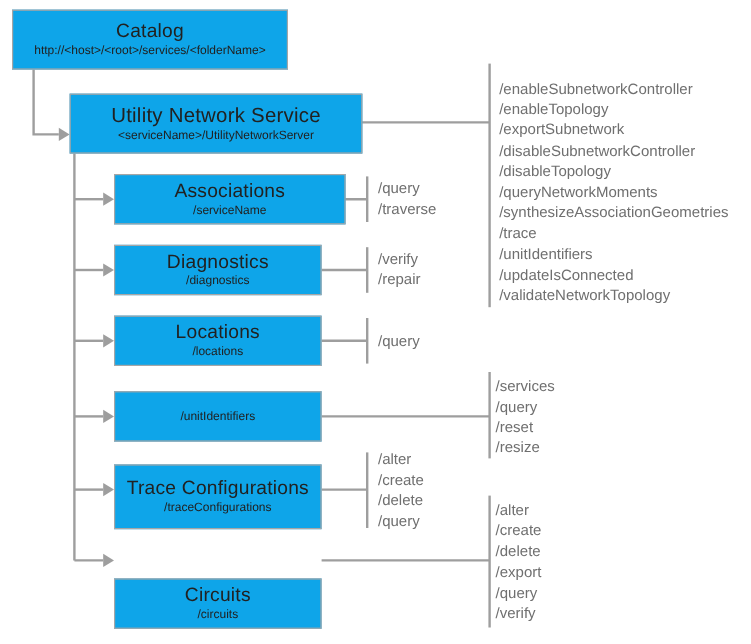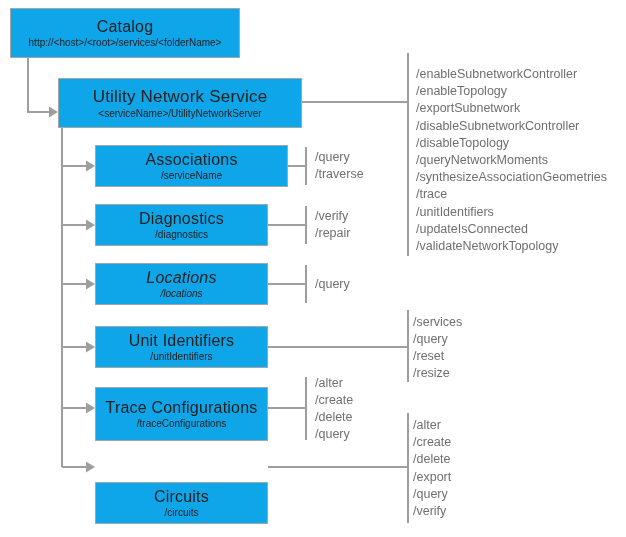--- a/index.html
+++ b/index.html
@@ -24,21 +24,21 @@
     text-align: center;
     line-height: 1.15;
   }
   .node .title   { color: #212121; font-size: 16px; letter-spacing: 0.2px; }
   .node .subtitle{ color: #212121; font-size: 10px; margin-top: 1px; }
   .node-catalog  { left: 10px;  top: 8px;   width: 230px; height: 50px; }
   .node-uns      { left: 58px;  top: 78px;  width: 244px; height: 50px; }
   .node-uns .title { font-size: 17px; }
   .node-associations { left: 95px; top: 145px; width: 193px; height: 42px; }
   .node-diagnostics  { left: 95px; top: 204px; width: 173px; height: 42px; text-align: center; }
-  .node-locations    { left: 95px; top: 263px; width: 173px; height: 42px; font-style: italic; }
+  .node-locations    { left: 95px; top: 263px; width: 173px; height: 42px; }
   .node-unit         { left: 95px; top: 326px; width: 173px; height: 42px; }
   .node-trace        { left: 95px; top: 387px; width: 173px; height: 54px; }
   .node-circuits     { left: 95px; top: 446px; width: 173px; height: 42px; margin-top: 36px; }
   .ops {
     position: absolute;
     color: #6f6f6f;
     font-size: 12.5px;
     line-height: 17.2px;
     white-space: nowrap;
   }
@@ -133,21 +133,20 @@
     <div class="title">Diagnostics</div>
     <div class="subtitle">/diagnostics</div>
   </div>
 
   <div class="node node-locations">
     <div class="title">Locations</div>
     <div class="subtitle">/locations</div>
   </div>
 
   <div class="node node-unit">
-    <div class="title">Unit Identifiers</div>
     <div class="subtitle">/unitIdentifiers</div>
   </div>
 
   <div class="node node-trace">
     <div class="title">Trace Configurations</div>
     <div class="subtitle">/traceConfigurations</div>
   </div>
 
   <div class="node node-circuits">
     <div class="title">Circuits</div>

